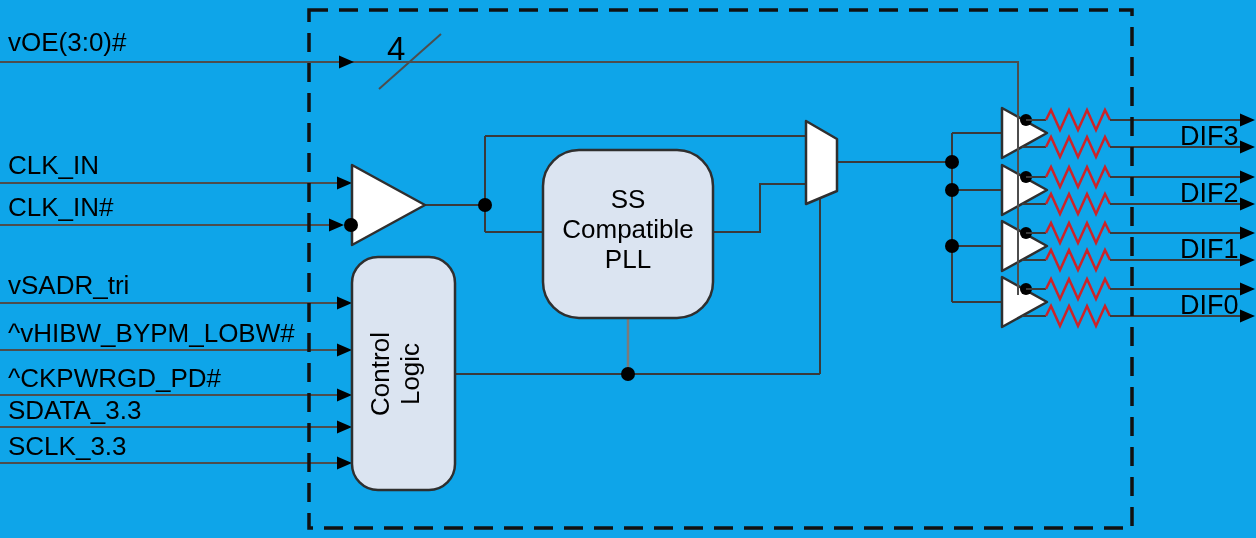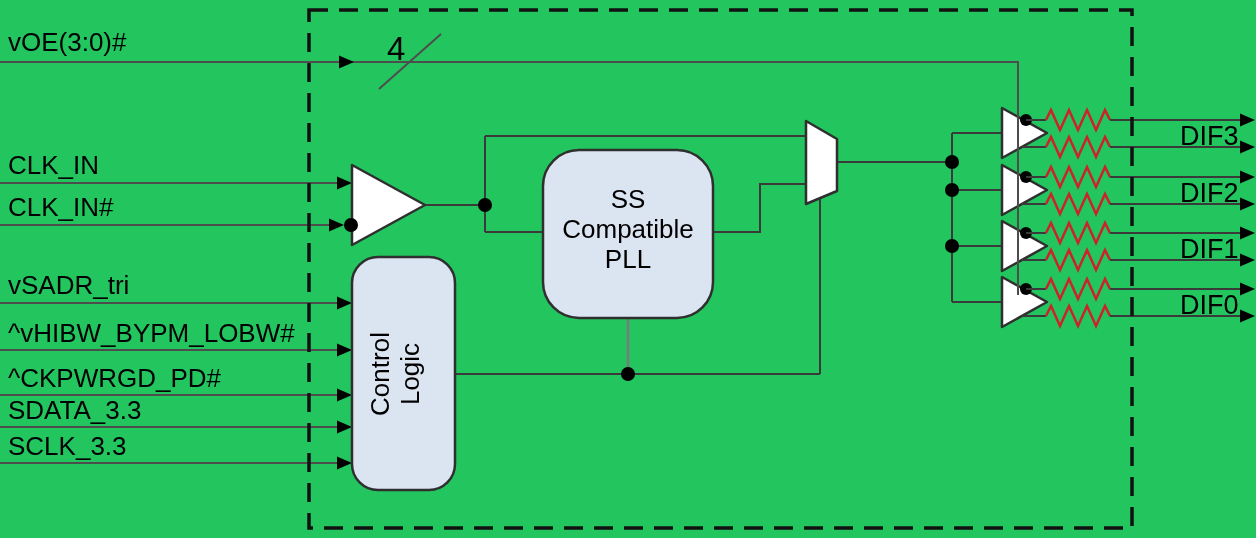--- a/index.html
+++ b/index.html
@@ -1,16 +1,16 @@
 <!DOCTYPE html>
 <html><head>
 <meta charset="utf-8">
 <style>
   html,body { margin:0; padding:0; background:#fff; }
-  .stage { width:1256px; height:538px; position:relative; background:#22c55e; }
+  .stage { width:1256px; height:538px; position:relative; background:#0ea5e9; }
   svg text { font-family:"Liberation Sans", sans-serif; fill:#000; }
   .lbl    { font-size:26px; }
   .dif    { font-size:27px; }
   .bus    { font-size:33px; }
   .blktxt { font-size:26px; text-anchor:middle; }
   .sig  { stroke:#4d4d4d; stroke-width:2;   fill:none; }
   .net  { stroke:#3a3a3a; stroke-width:2;   fill:none; }
   .stub { stroke:#7a7a7a; stroke-width:2.5; fill:none; }
   .shape{ fill:#ffffff;  stroke:#2f2f2f; stroke-width:2.5; stroke-linejoin:round; }
   .blk  { stroke:#2f2f2f; stroke-width:2.5; }

